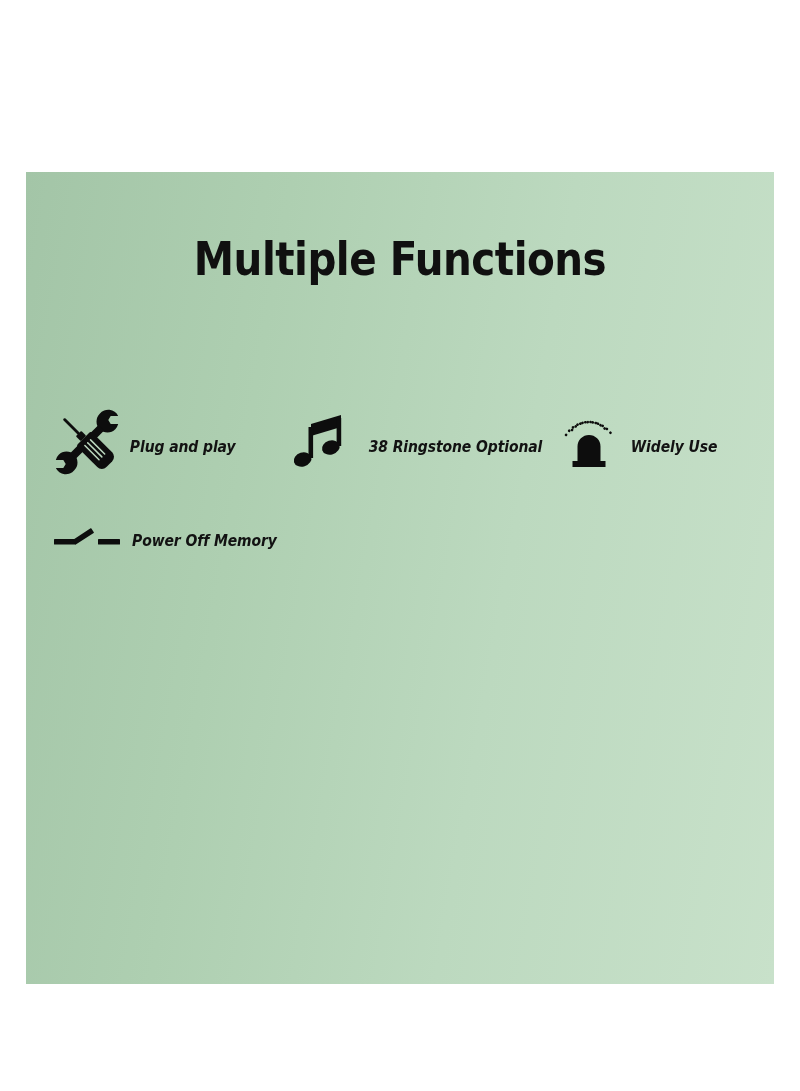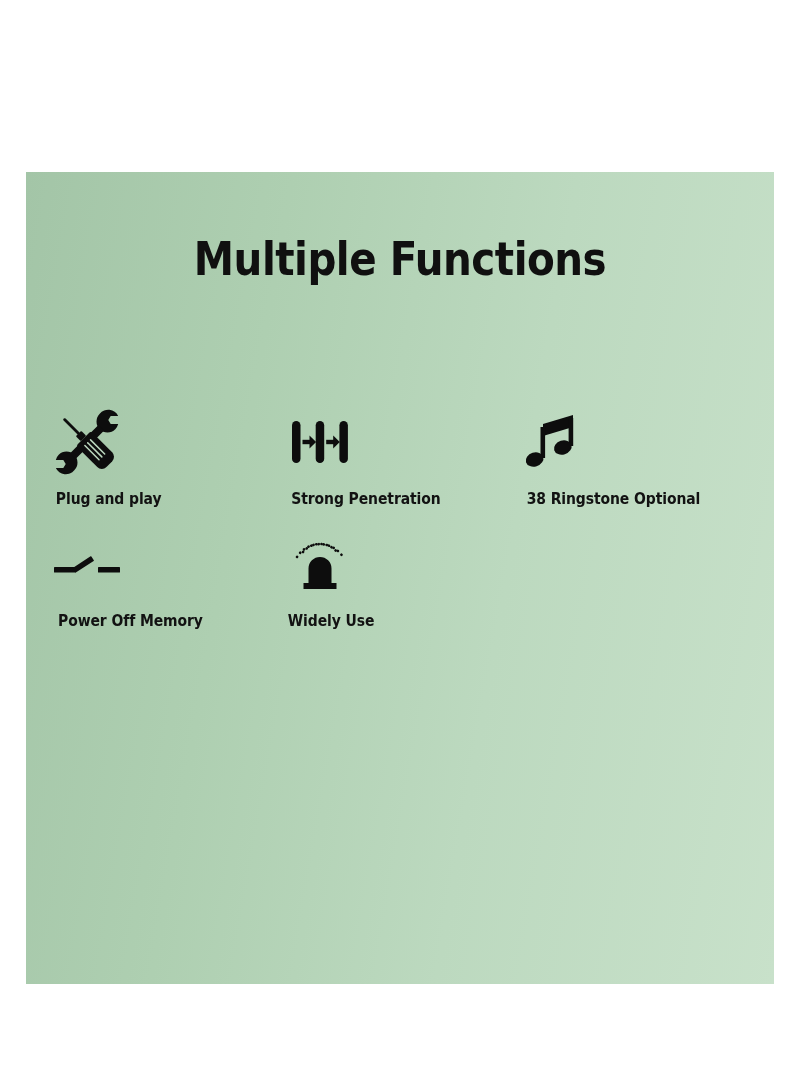--- a/index.html
+++ b/index.html
@@ -58,23 +58,24 @@
     right: 24px;
     top: 232px;
     display: grid;
     grid-template-columns: repeat(3, 1fr);
     grid-template-rows: repeat(3, 1fr);
     row-gap: 18px;
   }
 
   .cell {
     display: flex;
-    flex-direction: column;
-    align-items: flex-start;
+    flex-direction: row;
+    align-items: center;
     justify-content: flex-start;
+    font-style: italic;
   }
 
   .icon-box {
     height: 76px;
     display: flex;
     align-items: center;
     justify-content: center;
   }
 
   .cell-label {
@@ -143,72 +144,38 @@
                 <line x1="33" y1="38" x2="33" y2="58"></line>
                 <line x1="37" y1="38" x2="37" y2="58"></line>
                 <line x1="41" y1="38" x2="41" y2="58"></line>
               </g>
             </g>
           </svg>
         </div>
         <div class="cell-label">Plug and play</div>
       </div>
 
-      <div class="cell">
-        <div class="icon-box">
-          <svg width="74" height="74" viewBox="0 0 74 74" fill="#0d0d0d">
-            <rect x="9" y="16" width="8.5" height="42" rx="4.25"></rect>
-            <rect x="32.7" y="16" width="8.5" height="42" rx="4.25"></rect>
-            <rect x="56.4" y="16" width="8.5" height="42" rx="4.25"></rect>
-
-            <g transform="translate(19.5,37)">
-              <rect x="0" y="-2.2" width="8" height="4.4"></rect>
-              <path d="M 7 -6.4 L 13.6 0 L 7 6.4 Z"></path>
-            </g>
-
-            <g transform="translate(43.2,37)">
-              <rect x="0" y="-2.2" width="8" height="4.4"></rect>
-              <path d="M 7 -6.4 L 13.6 0 L 7 6.4 Z"></path>
-            </g>
-          </svg>
-        </div>
-        <div class="cell-label">Strong Penetration</div>
-      </div>
 
 
       <div class="cell">
         <div class="icon-box">
           <svg width="74" height="74" viewBox="0 0 74 74" fill="#0d0d0d">
 
             <path d="M 26 19 L 56 10 L 56 22 L 26 31 Z"></path>
 
             <rect x="23.5" y="22" width="4.6" height="31"></rect>
             <rect x="51.6" y="13" width="4.6" height="28"></rect>
 
             <ellipse cx="17.6" cy="54.5" rx="9" ry="7" transform="rotate(-17 17.6 54.5)"></ellipse>
             <ellipse cx="45.8" cy="42.5" rx="9" ry="7" transform="rotate(-17 45.8 42.5)"></ellipse>
           </svg>
         </div>
         <div class="cell-label">38 Ringstone Optional</div>
       </div>
 
-
-      <div class="cell">
-        <div class="icon-box">
-          <svg width="74" height="74" viewBox="0 0 74 74" fill="#0d0d0d">
-
-            <rect x="4" y="40" width="22" height="5.6" rx="0.6"></rect>
-
-            <rect x="24" y="40" width="22" height="5.6" rx="0.6" transform="rotate(-33 25 42.8)"></rect>
-
-            <rect x="48" y="40" width="22" height="5.6" rx="0.6"></rect>
-          </svg>
-        </div>
-        <div class="cell-label">Power Off Memory</div>
-      </div>
 
       <div class="cell">
         <div class="icon-box">
           <svg width="74" height="74" viewBox="0 0 74 74">
 
             <g fill="none" stroke="#0d0d0d" stroke-width="2.6" stroke-linecap="round" stroke-dasharray="0.2 5">
               <path d="M 14 30 a 27 27 0 0 1 46 0"></path>
               <path d="M 20 25 a 22 22 0 0 1 34 0"></path>
             </g>
 
@@ -216,17 +183,31 @@
                      a 11.5 11.5 0 0 1 11.5 11.5
                      v 14.5
                      h 5 v 6 h -33 v -6 h 5
                      v -14.5
                      a 11.5 11.5 0 0 1 11.5 -11.5 z" fill="#0d0d0d"></path>
           </svg>
         </div>
         <div class="cell-label">Widely Use</div>
       </div>
 
+      <div class="cell">
+        <div class="icon-box">
+          <svg width="74" height="74" viewBox="0 0 74 74" fill="#0d0d0d">
+
+            <rect x="4" y="40" width="22" height="5.6" rx="0.6"></rect>
+
+            <rect x="24" y="40" width="22" height="5.6" rx="0.6" transform="rotate(-33 25 42.8)"></rect>
+
+            <rect x="48" y="40" width="22" height="5.6" rx="0.6"></rect>
+          </svg>
+        </div>
+        <div class="cell-label">Power Off Memory</div>
+      </div>
+
 
 
     </div>
   </div>
 </div>
 
 </body></html>

